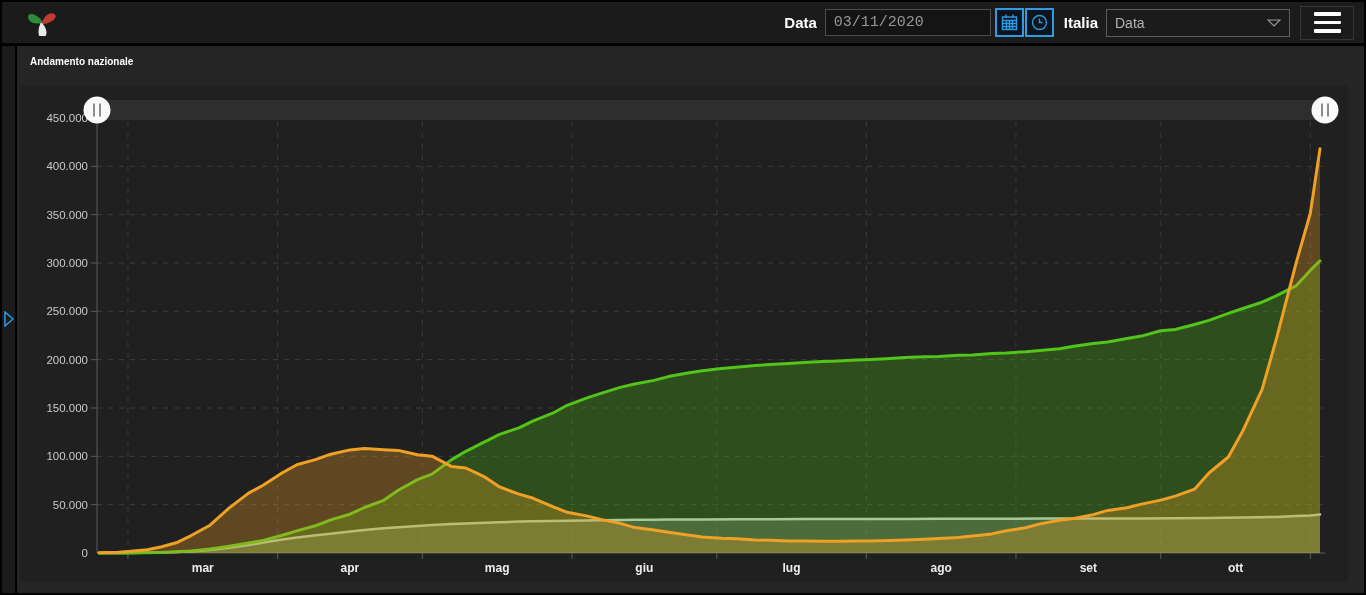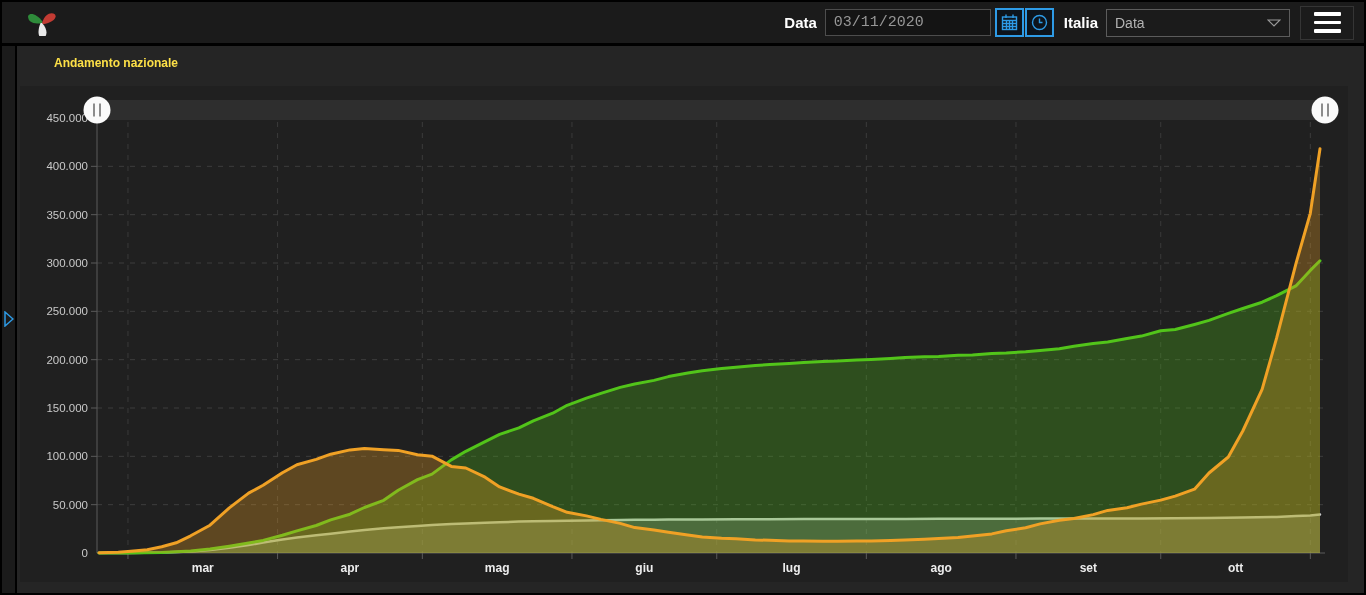--- a/index.html
+++ b/index.html
@@ -42,21 +42,21 @@
   
   .side-strip{
     position:absolute;left:2px;top:46px;width:13px;bottom:2px;background:#1b1b1b;z-index:5;
   }
   .expand-arrow{position:absolute;left:2px;top:265px;cursor:pointer;}
   
   .main-panel{
     position:absolute;left:17px;top:46px;right:2px;bottom:2px;background:#252525;z-index:1;
   }
   .panel-title{
-    position:absolute;left:13px;top:10px;font-size:12px;font-weight:bold;color:#fde047;margin-left:24px;
+    position:absolute;left:13px;top:10px;font-size:10px;font-weight:bold;color:#ffffff;
   }
   
   #chart-svg{position:absolute;left:0;top:0;width:1366px;height:595px;z-index:6;pointer-events:none;}
   #chart-svg [data-interactable="true"]{pointer-events:auto;cursor:pointer;}
   text{user-select:none;}
 </style>
 </head>
 <body>
 
 <div class="header" data-interactable="false">

